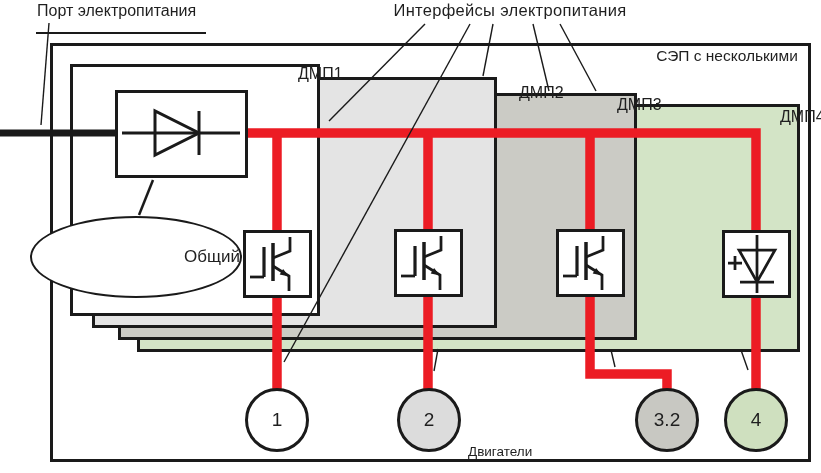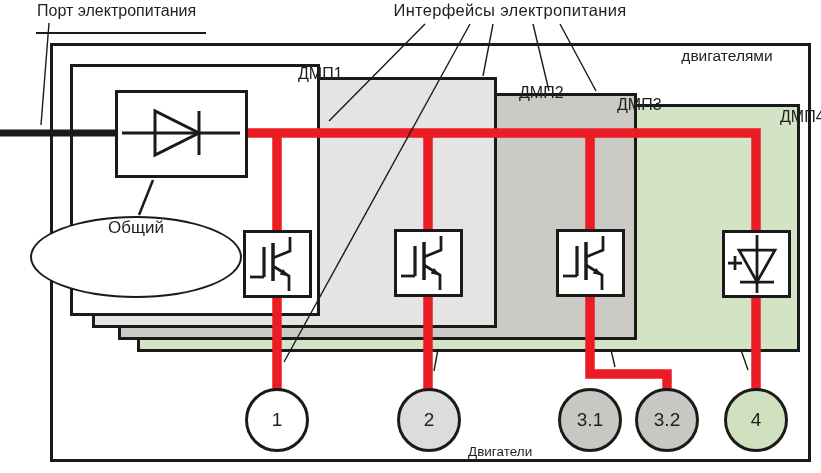--- a/index.html
+++ b/index.html
@@ -15,22 +15,22 @@
   svg.lines path{fill:none;}
   .red{stroke:var(--red);stroke-width:9.5;}
   .blackline{stroke:var(--ink);stroke-width:7;}
   .leader{stroke:var(--ink);stroke-width:1.4;}
   .pointer{stroke:var(--ink);stroke-width:2.5;}
   .symbox{position:absolute;box-sizing:border-box;border:3px solid var(--ink);background:#fff;}
   .symbox svg{display:block;}
   .sym{stroke:var(--ink);fill:none;}
   .lbl{position:absolute;font-size:16px;white-space:nowrap;margin-left:40px;}
   .callout{position:absolute;left:30px;top:216px;width:212px;height:82px;box-sizing:border-box;
-    border:2.5px solid var(--ink);border-radius:50%;background:#fff;display:flex;
-    align-items:flex-start;justify-content:center;font-size:17px;line-height:20px;text-align:center;}
+    border:2.5px solid var(--ink);border-radius:50%;background:#fff;display:flex;flex-direction:column;
+    align-items:flex-end;justify-content:center;font-size:17px;line-height:20px;text-align:center;}
   .motor{position:absolute;top:388px;width:64px;height:64px;box-sizing:border-box;border:3px solid var(--ink);
     border-radius:50%;display:flex;align-items:center;justify-content:center;font-size:19px;}
   .m1{left:245px;background:var(--m1);}
   .m2{left:397px;background:var(--m2);}
   .m31{left:558px;background:var(--m3);}
   .m32{left:635px;background:var(--m3);}
   .m4{left:724px;background:var(--m4);}
   .sys{position:absolute;left:643px;top:47px;width:168px;text-align:center;font-size:15.5px;line-height:17px;}
   .portlbl{position:absolute;left:36px;top:2px;font-size:16px;border-bottom:2px solid var(--ink);
     padding:0 10px 12px 1px;white-space:nowrap;}
@@ -126,34 +126,31 @@
   <div class="callout">
     <span>Общий</span>
   </div>
 
   <div class="motor m1">
       <span>1</span>
     </div>
   <div class="motor m2">
       <span>2</span>
     </div>
-  <div class="motor m31">
-      <span>3.1</span>
-    </div>
   <div class="motor m32">
       <span>3.2</span>
     </div>
   <div class="motor m4">
       <span>4</span>
     </div>
 
   <span class="portlbl">Порт электропитания</span>
   <span class="iface">Интерфейсы электропитания</span>
   <div class="sys">
-    <div>двигателями</div>
+    <div>СЭП с несколькими</div>
   </div>
   <span class="lbl" style="left:258px;top:65px;">ДМП1</span>
   <span class="lbl" style="left:433px;top:84px;padding-left:46px;">ДМП2</span>
   <span class="lbl" style="left:577px;top:96px;">ДМП3</span>
   <span class="lbl" style="left:740px;top:108px;">ДМП4</span>
   <span class="caption">Двигатели</span>
 
 </div>
 
 </body></html>

